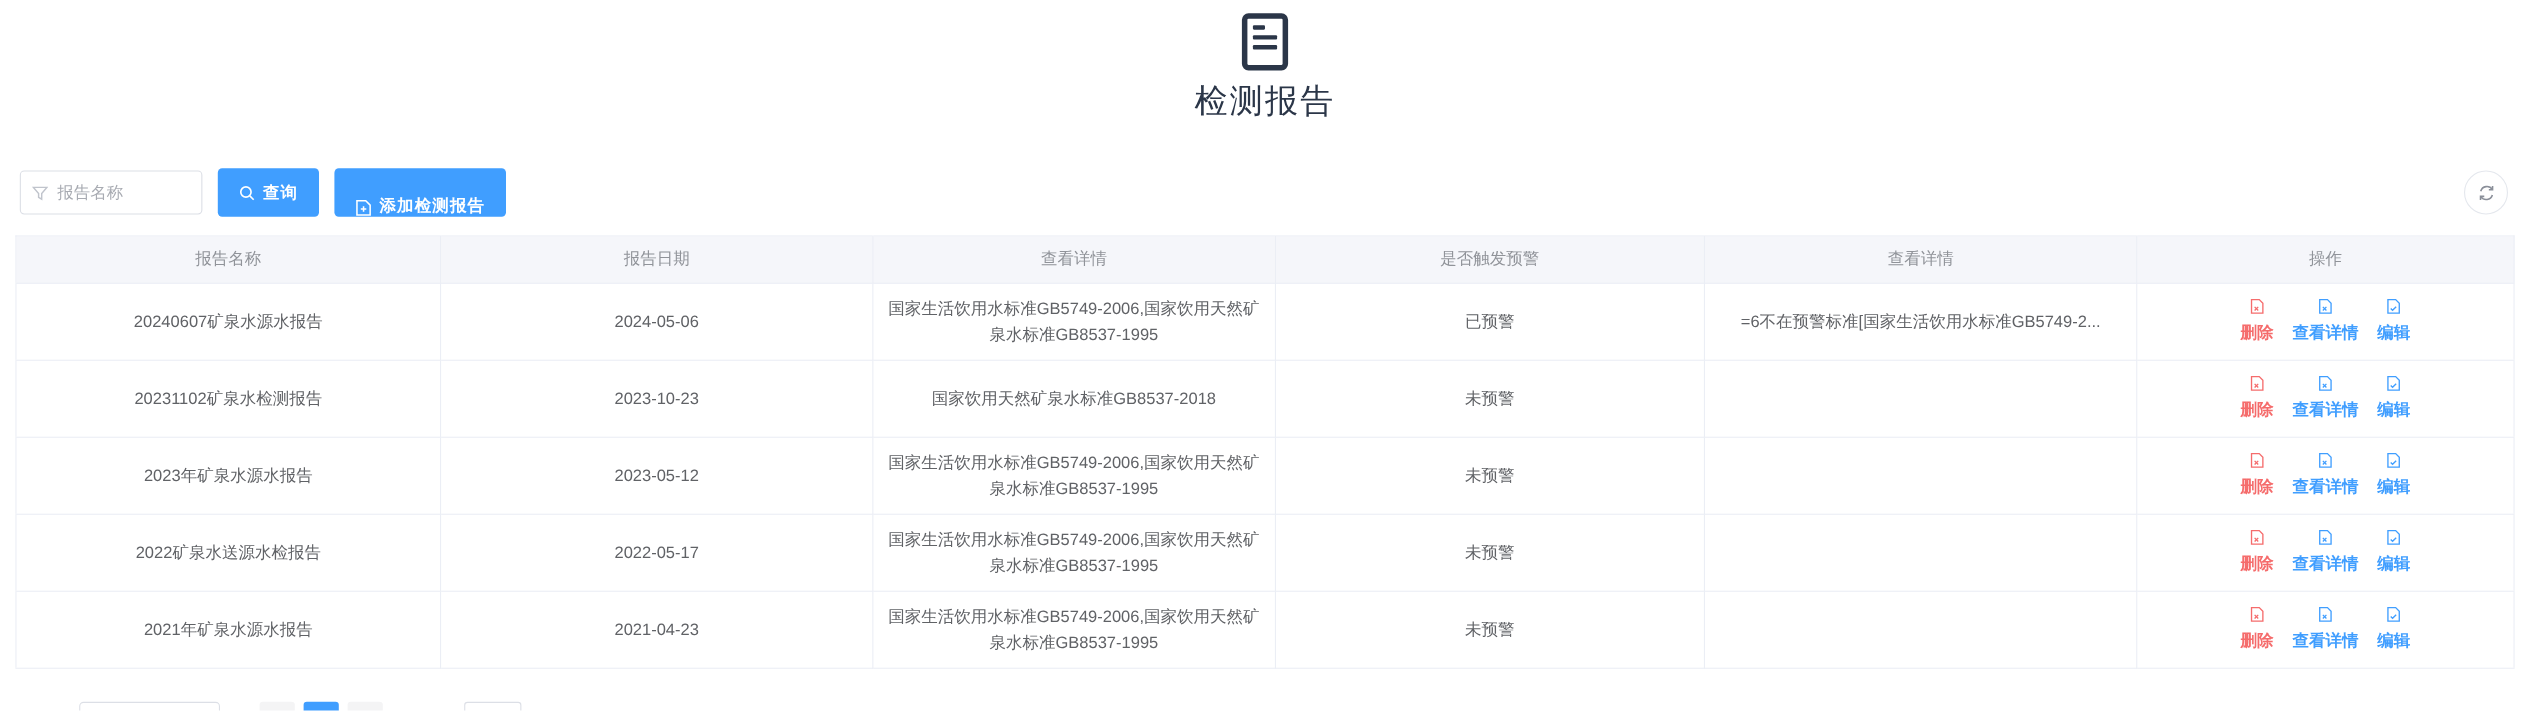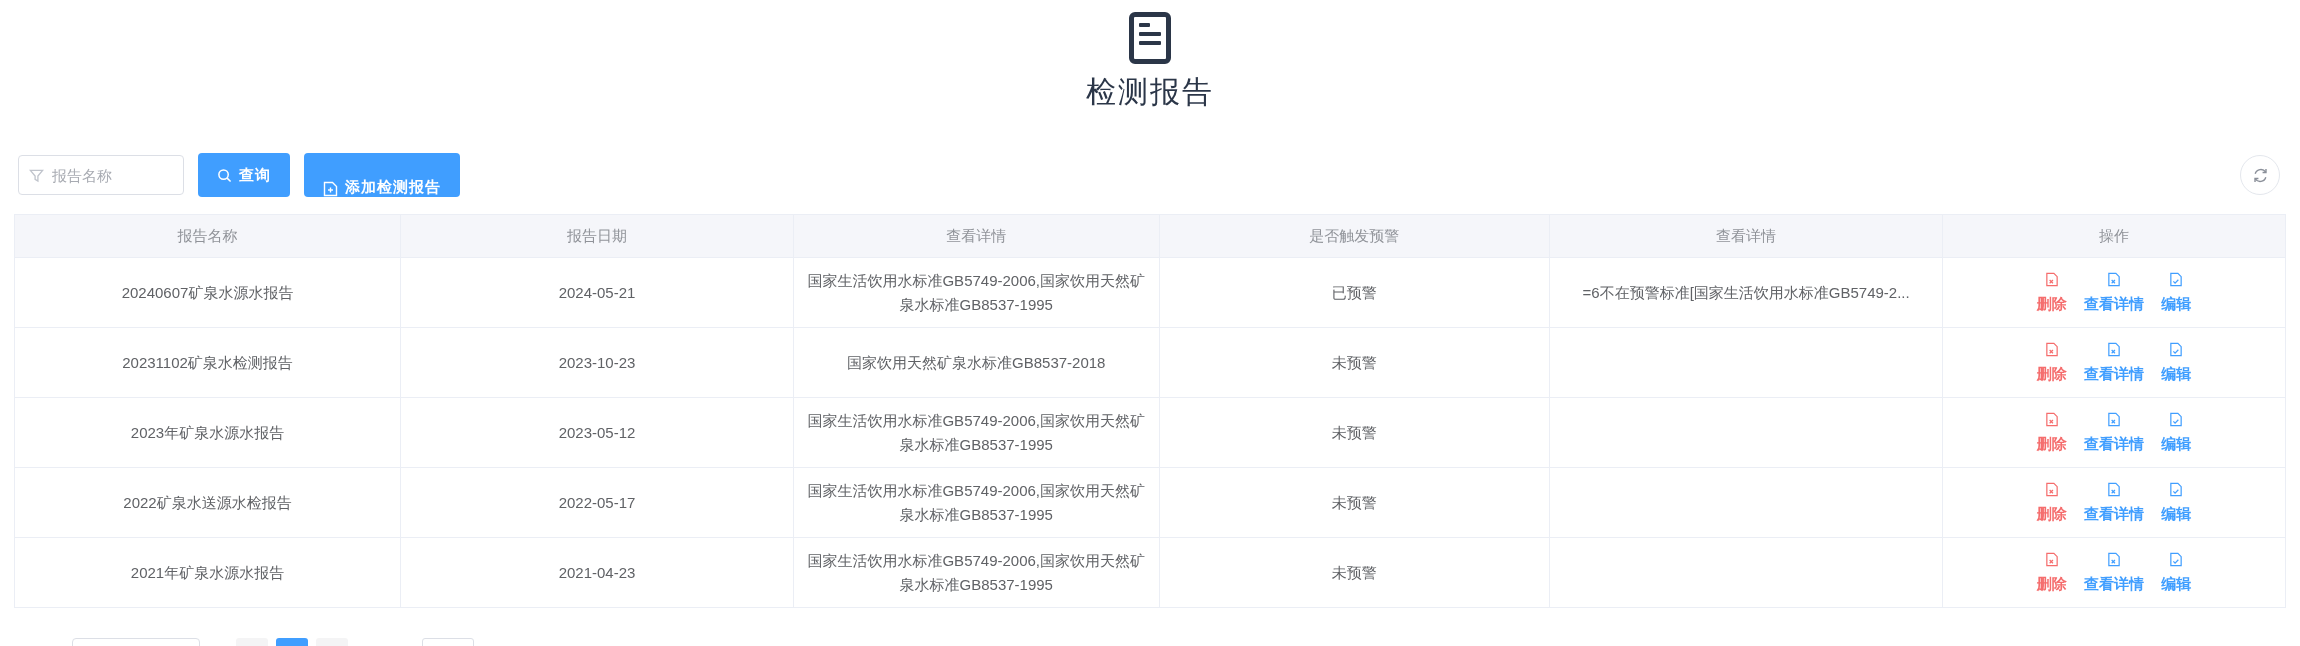--- a/index.html
+++ b/index.html
@@ -125,21 +125,21 @@
       <th>报告日期</th>
       <th>查看详情</th>
       <th>是否触发预警</th>
       <th>查看详情</th>
       <th>操作</th>
     </tr>
   </thead>
   <tbody>
   <tr class="tall">
     <td>20240607矿泉水源水报告</td>
-    <td>2024-05-21</td>
+    <td>2024-05-06</td>
     <td>国家生活饮用水标准GB5749-2006,国家饮用天然矿泉水标准GB8537-1995</td>
     <td>已预警</td>
     <td class="info-cell">=6不在预警标准[国家生活饮用水标准GB5749-2...</td>
     <td class="op-cell">
       <a class="op-link op-delete">
         <svg width="14" height="15" viewBox="0 0 14 16" fill="none" stroke="#f56c6c" stroke-width="1.3">
           <path d="M1.5 1.5 h7.5 l3.5 3.5 v9.5 h-11 z"></path>
           <line x1="4.5" y1="8.5" x2="8" y2="12"></line>
               <line x1="8" y1="8.5" x2="4.5" y2="12"></line>
         </svg>

